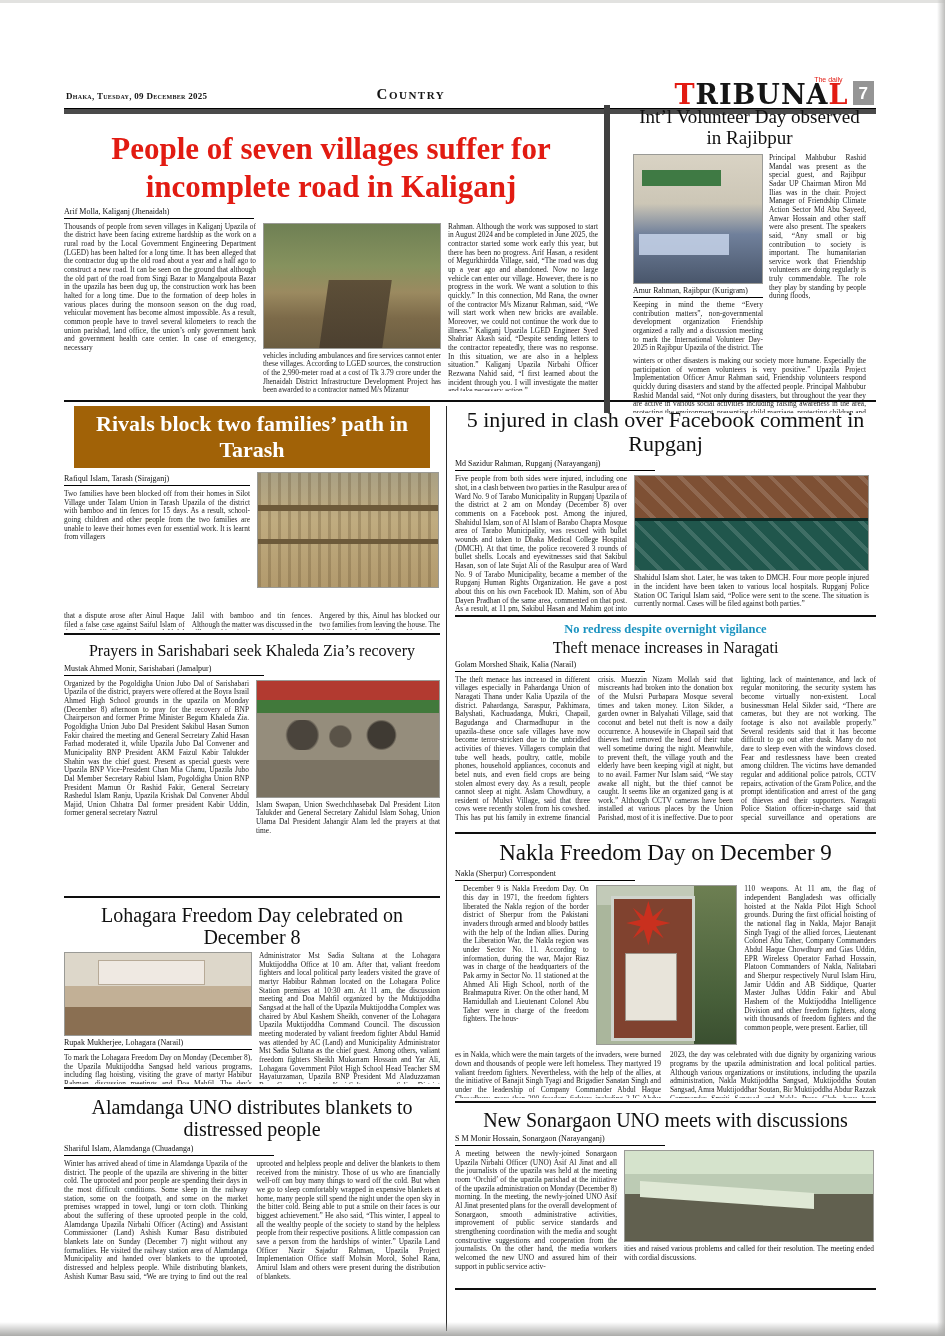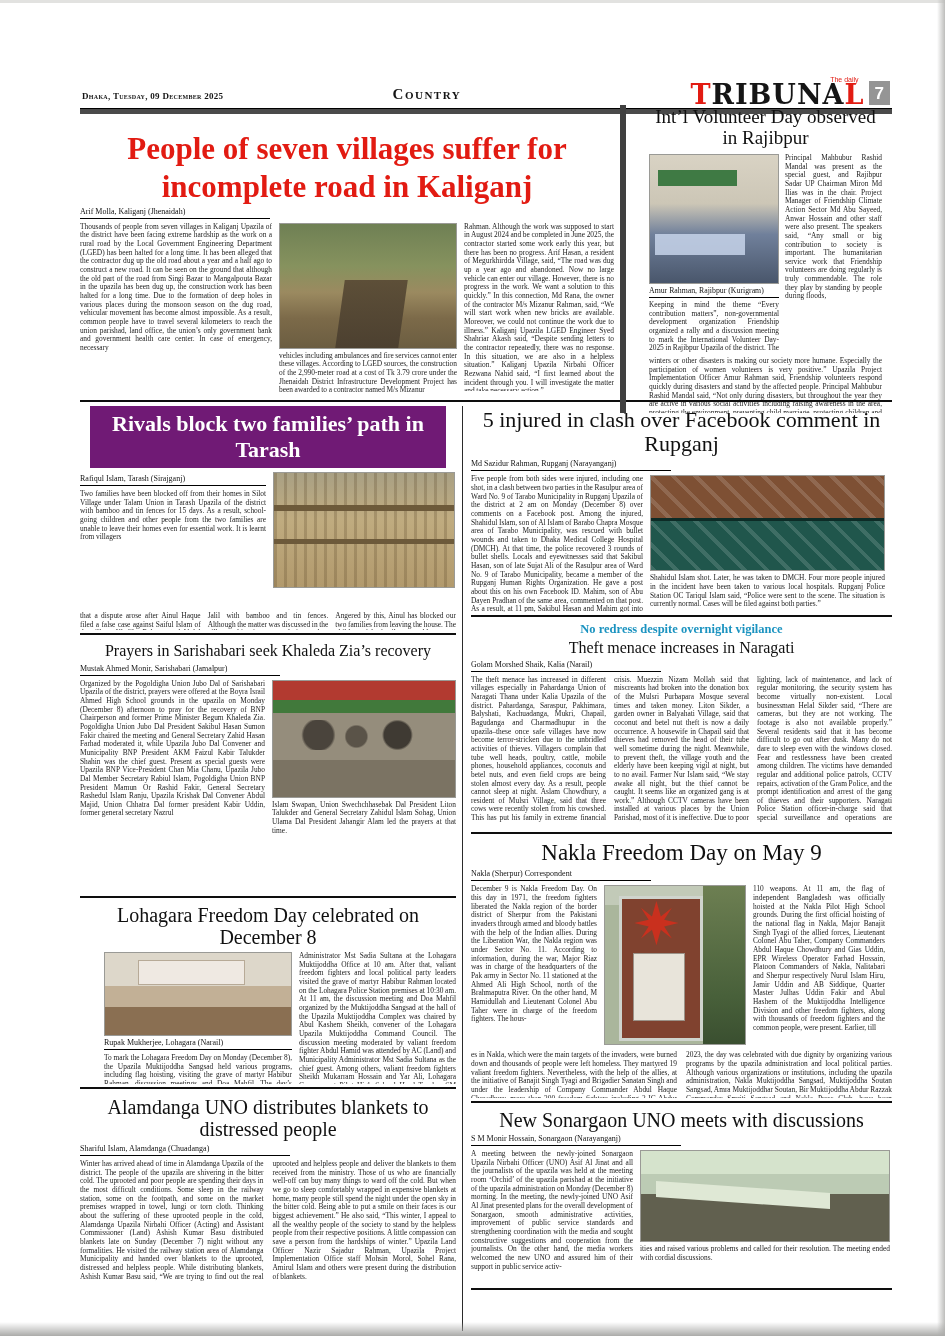--- a/index.html
+++ b/index.html
@@ -3,21 +3,21 @@
 <meta charset="utf-8">
 <style>
   html,body{margin:0;padding:0;background:#c6c6c4;}
   .paper{position:relative;width:945px;height:1336px;background:#ffffff;overflow:hidden;
          font-family:"Liberation Serif",serif;color:#141414;}
   .edge-r{position:absolute;top:0;right:0;width:8px;height:100%;
           background:linear-gradient(90deg,rgba(255,255,255,0),#bdbdbb);}
   .edge-b{position:absolute;left:0;bottom:0;width:100%;height:14px;
           background:linear-gradient(180deg,rgba(255,255,255,0),#ababa9);}
   .edge-t{position:absolute;top:0;left:0;width:100%;height:3px;background:#e2e2e0;}
-  .content{position:absolute;left:80px;top:76px;width:812px;}
+  .content{position:absolute;left:64px;top:76px;width:812px;}
 
   
   .hdr{display:flex;align-items:flex-end;justify-content:space-between;padding:0 2px;}
   .hdr-date{font-size:9px;font-weight:bold;font-variant:small-caps;letter-spacing:.3px;padding-bottom:4px;}
   .hdr-section{font-size:15px;font-weight:bold;font-variant:small-caps;letter-spacing:1.5px;padding-bottom:2px;
                transform:translateX(-30px);}
   .mast{display:flex;align-items:flex-end;gap:4px;}
   .mast-stack{text-align:right;}
   .tagline{color:#e21b12;font-size:7px;font-family:"Liberation Sans",sans-serif;margin-bottom:1px;margin-right:6px;}
   .mast-word{font-family:"DejaVu Serif",serif;font-weight:bold;font-size:27px;line-height:.78;
@@ -61,21 +61,21 @@
   .rright{width:118px;height:200px;}
   .raj-bottom{margin-top:3px;height:56px;}
 
   
   .stacks{display:flex;margin-top:2px;}
   .stack-left{width:382px;padding-right:6px;box-sizing:border-box;}
   .stack-right{width:430px;border-left:1px solid #2a2a2a;padding-left:8px;box-sizing:border-box;}
 
   
   .tarash{height:224px;}
-  .banner{background:#701a75;color:#fff;font-weight:bold;font-size:22px;text-align:center;
+  .banner{background:#a16207;color:#fff;font-weight:bold;font-size:22px;text-align:center;
           line-height:1.18;padding:5px 6px;margin:0 10px 4px;}
   .trow{display:flex;gap:7px;}
   .tcol1{width:186px;height:118px;}
   .ph-fence{width:182px;height:116px;
     background:repeating-linear-gradient(90deg,rgba(90,70,40,.25) 0 3px,rgba(0,0,0,0) 3px 10px),
                linear-gradient(180deg,#a9a084 0%,#c0ac80 40%,#b29a6d 100%);}
   .ph-fence:before{content:"";position:absolute;left:0;top:28%;width:100%;height:5%;background:#6d5a3a;}
   .ph-fence:after{content:"";position:absolute;left:0;top:58%;width:100%;height:4%;background:#6d5a3a;}
   .t-below{margin-top:4px;column-count:3;column-gap:7px;height:74px;}
 
@@ -90,21 +90,21 @@
   .ph-prayer:before{content:"";position:absolute;left:8%;top:34%;width:84%;height:26%;
     background:radial-gradient(circle at 20% 50%,#4a443c 12%,rgba(0,0,0,0) 14%),
                radial-gradient(circle at 45% 55%,#5a5348 12%,rgba(0,0,0,0) 14%),
                radial-gradient(circle at 72% 50%,#3f3a33 12%,rgba(0,0,0,0) 14%);}
   .sright .bt{height:62px;}
 
   
   .lohagara{height:182px;}
   .hl-loh{font-size:20px;margin:2px 0 4px;}
   .lrow{display:flex;gap:7px;}
-  .lleft{width:188px;margin-left:24px;}
+  .lleft{width:188px;}
   .ph-meetroom{width:188px;height:84px;
     background:linear-gradient(180deg,#ddd7ca 0 40%,#c2b096 40% 66%,#8a6f52 66% 100%);}
   .ph-meetroom:before{content:"";position:absolute;left:18%;top:8%;width:56%;height:28%;background:#efe9e2;border:1px solid #b7aa97;}
   .lleft .bt{height:56px;}
   .lright{width:182px;height:152px;}
 
   
   .alamdanga{height:238px;}
   .hl-alm{font-size:20px;margin:3px 0 4px;}
   .a-body{column-count:2;column-gap:9px;height:158px;}
@@ -124,21 +124,21 @@
 
   
   .naragati{height:208px;}
   .kicker{color:#1b93c0;font-weight:bold;font-size:12.5px;text-align:center;margin:1px 0 2px;}
   .hl-nar{font-size:16px;margin:0 0 3px;}
   .n-body{column-count:3;column-gap:8px;height:150px;}
 
   
   .nakla{height:260px;}
   .hl-nak{font-size:23px;margin:2px 0 4px;}
-  .karow{display:flex;gap:7px;}
+  .karow{display:flex;gap:7px;margin-left:8px;}
   .nkcol1{width:126px;height:162px;}
   .ph-monument{width:142px;height:160px;background:linear-gradient(180deg,#c2cab8 0 12%,#aab69c 12% 100%);}
   .mon-tree{position:absolute;right:0;top:0;width:30%;height:100%;
     background:linear-gradient(180deg,#6d7f52,#48603a 70%,#3a4f30);}
   .mon-pillar{position:absolute;left:10%;top:6%;width:56%;height:88%;background:#80422f;
     border:3px solid #cfd4cd;}
   .mon-star{position:absolute;left:16%;top:9%;width:42%;height:28%;}
   .mon-plaque{position:absolute;left:20%;top:42%;width:36%;height:42%;background:#e8e4da;border:1px solid #9b9288;}
   .nkcol2{width:132px;height:162px;}
   .nk-bottom{margin-top:4px;column-count:2;column-gap:9px;height:56px;}
@@ -270,21 +270,21 @@
 
         <section class="art naragati">
           <div class="kicker">No redress despite overnight vigilance</div>
           <h2 class="hl hl-nar">Theft menace increases in Naragati</h2>
           <div class="byline" style="width:190px">Golam Morshed Shaik, Kalia (Narail)</div>
           <div class="bt n-body">The theft menace has increased in different villages especially in Pahardanga Union of Naragati Thana under Kalia Upazila of the district. Pahardanga, Saraspur, Pakhimara, Balyshati, Kachuadanga, Mukri, Chapail, Bagudanga and Charmadhupur in the upazila–these once safe villages have now become terror-stricken due to the unbridled activities of thieves. Villagers complain that tube well heads, poultry, cattle, mobile phones, household appliances, coconuts and betel nuts, and even field crops are being stolen almost every day. As a result, people cannot sleep at night. Aslam Chowdhury, a resident of Mulsri Village, said that three cows were recently stolen from his cowshed. This has put his family in extreme financial crisis. Muezzin Nizam Mollah said that miscreants had broken into the donation box of the Mulsri Purbapara Mosque several times and taken money. Liton Sikder, a garden owner in Balyahati Village, said that coconut and betel nut theft is now a daily occurrence. A housewife in Chapail said that thieves had removed the head of their tube well sometime during the night. Meanwhile, to prevent theft, the village youth and the elderly have been keeping vigil at night, but to no avail. Farmer Nur Islam said, “We stay awake all night, but the thief cannot be caught. It seems like an organized gang is at work.” Although CCTV cameras have been installed at various places by the Union Parishad, most of it is ineffective. Due to poor lighting, lack of maintenance, and lack of regular monitoring, the security system has become virtually non-existent. Local businessman Helal Sikder said, “There are cameras, but they are not working. The footage is also not available properly.” Several residents said that it has become difficult to go out after dusk. Many do not dare to sleep even with the windows closed. Fear and restlessness have been created among children. The victims have demanded regular and additional police patrols, CCTV repairs, activation of the Gram Police, and the prompt identification and arrest of the gang of thieves and their supporters. Naragati Police Station officer-in-charge said that special surveillance and operations are underway to identify the gang of thieves. He also said that it has been possible to identify a few.</div>
         </section>
         <div class="sep"></div>
 
         <section class="art nakla">
-          <h2 class="hl hl-nak">Nakla Freedom Day on May 9</h2>
+          <h2 class="hl hl-nak">Nakla Freedom Day on December 9</h2>
           <div class="byline" style="width:180px">Nakla (Sherpur) Correspondent</div>
           <div class="karow">
             <div class="bt nkcol1">December 9 is Nakla Freedom Day. On this day in 1971, the freedom fighters liberated the Nakla region of the border district of Sherpur from the Pakistani invaders through armed and bloody battles with the help of the Indian allies. During the Liberation War, the Nakla region was under Sector No. 11. According to information, during the war, Major Riaz was in charge of the headquarters of the Pak army in Sector No. 11 stationed at the Ahmed Ali High School, north of the Brahmaputra River. On the other hand, M Hamidullah and Lieutenant Colonel Abu Taher were in charge of the freedom fighters. The hous-</div>
             <div class="ph ph-monument">
               <div class="mon-tree"></div>
               <div class="mon-pillar"></div>
               <svg class="mon-star" viewBox="0 0 40 40">
                 <polygon points="20,0 24,14 34,6 27,17 40,20 27,23 34,34 24,26 20,40 16,26 6,34 13,23 0,20 13,17 6,6 16,14" fill="#c9301e"></polygon>
               </svg>
               <div class="mon-plaque"></div>

